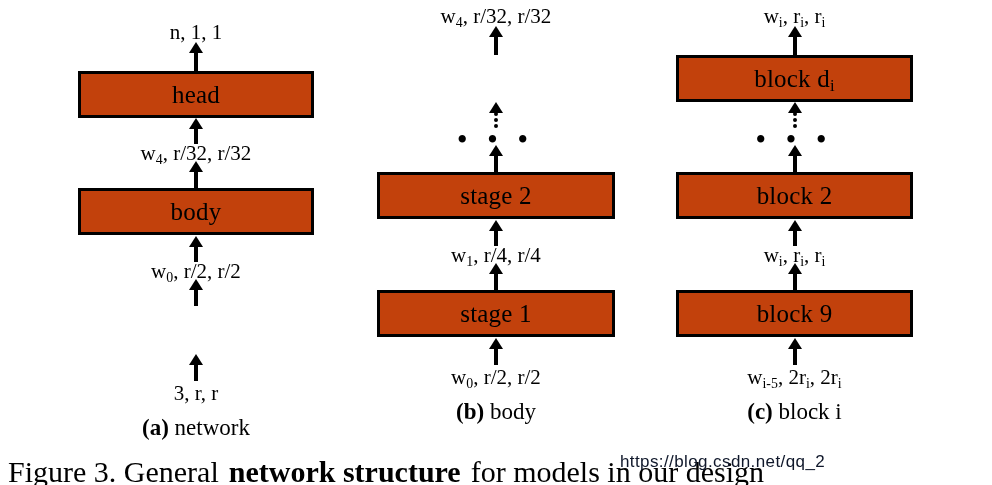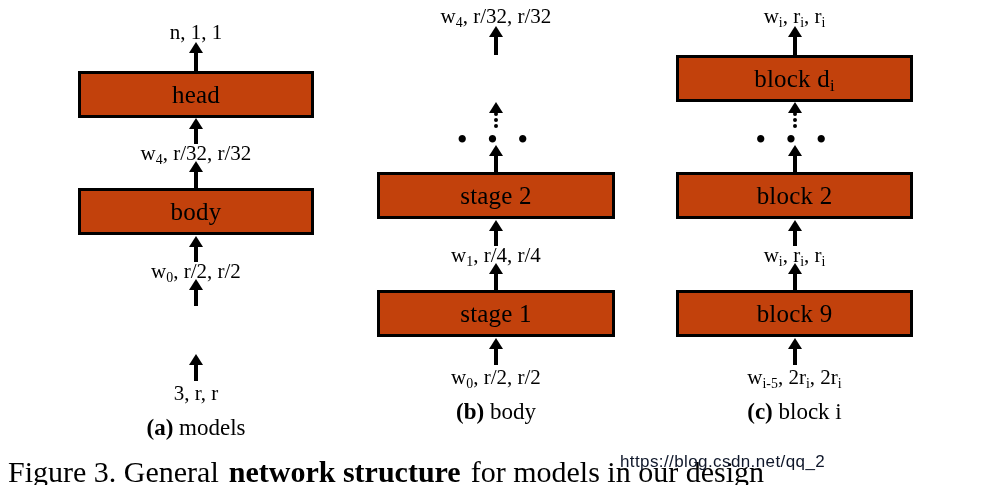--- a/index.html
+++ b/index.html
@@ -209,21 +209,21 @@
 
 
     <div class="arrow ar-bottom">
       <div class="head"></div>
         <div class="shaft"></div>
     </div>
     <div class="edge-label lbl-bottom">3, r, r</div>
 
     <div class="subcaption">
       <b>(a)</b>
-      <span>models</span>
+      <span>network</span>
     </div>
   </div>
 
   <div class="column col-b">
 
     <div class="edge-label lbl-top">w<sub>4</sub>, r/32, r/32</div>
     <div class="arrow ar-top">
       <div class="head"></div>
         <div class="shaft"></div>
     </div>

